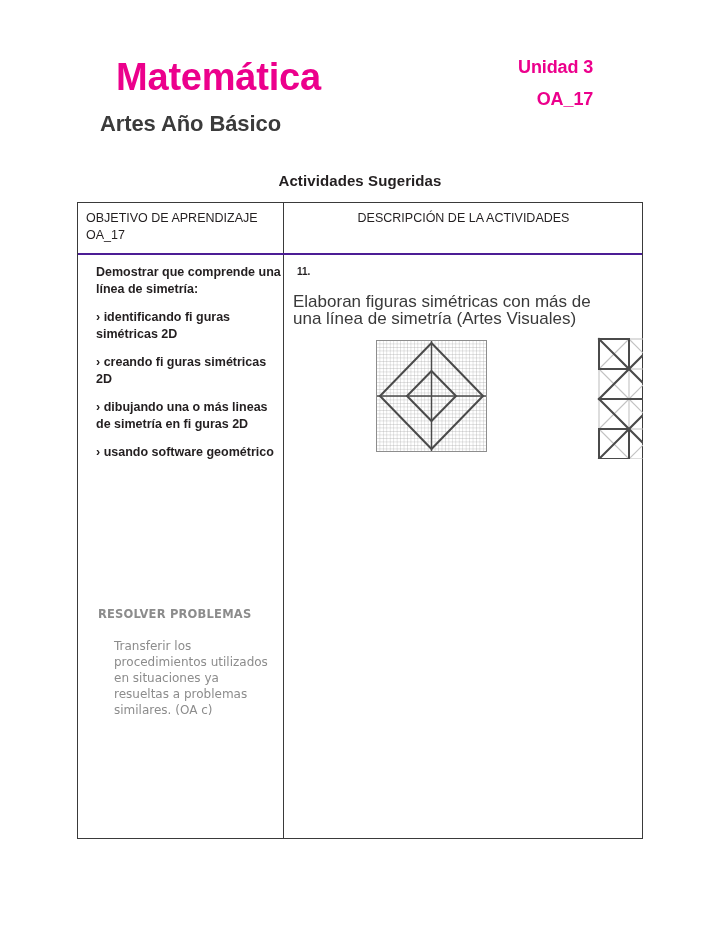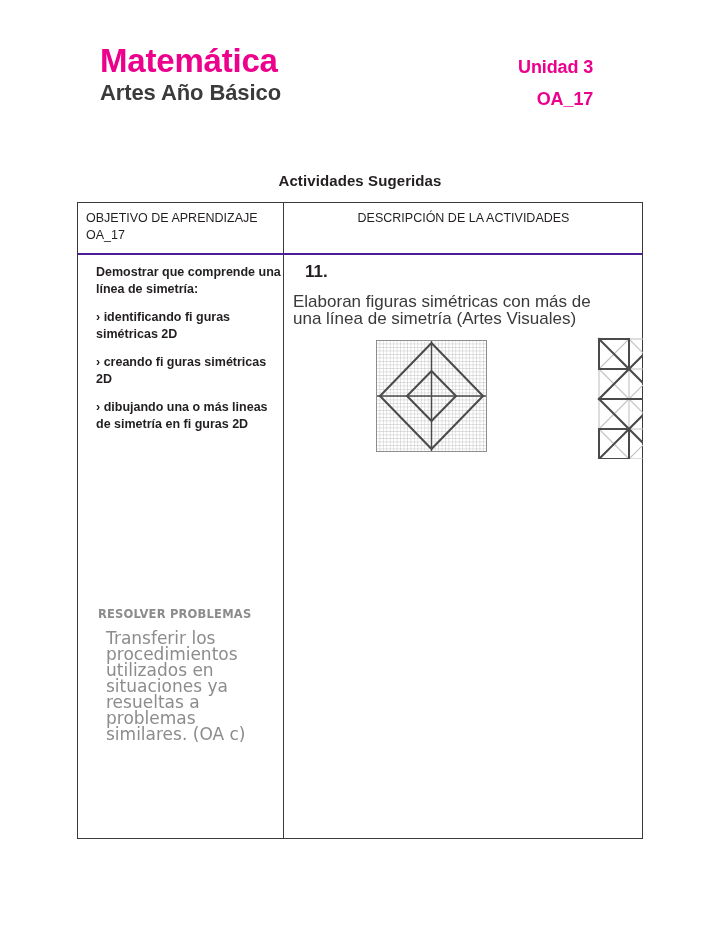--- a/index.html
+++ b/index.html
@@ -22,25 +22,25 @@
     left: 0; top: 0;
     width: 720px;
     height: 140px;
   }
   .title-block {
     position: absolute;
     left: 100px;
     top: 44px;
   }
   .doc-title {
-    font-size: 33px;
+    font-size: 38px;
     font-weight: bold;
     line-height: 34px;
     letter-spacing: -0.2px;
-    margin: 0;
+    margin: 16px;
   }
   .doc-subtitle {
     font-size: 22px;
     font-weight: bold;
     line-height: 27px;
     color: #3b3b3b;
     margin: 0;
     margin-top: 1px;
     letter-spacing: -0.1px;
   }
@@ -181,31 +181,31 @@
   .callout-title {
     font-family: "DejaVu Sans", sans-serif;
     font-size: 11.5px;
     font-weight: bold;
     letter-spacing: 0.2px;
     line-height: 16px;
     margin: 0 0 2px 0;
   }
   .callout-body {
     font-family: "DejaVu Sans", sans-serif;
-    font-size: 17px;
+    font-size: 12px;
     line-height: 16px;
-    margin: 8px;
+    margin: 16px;
   }
 
   
   .act-num {
-    font-size: 17px;
+    font-size: 10px;
     font-weight: bold;
     line-height: 16px;
-    margin: 0 0 13px 12px;
+    margin: 0 0 13px 4px;
     color: #231f20;
   }
   .act-text {
     font-size: 17px;
     line-height: 17px;
     margin: 0;
     color: #3a3a3a;
     max-width: 330px;
   }
 
@@ -258,20 +258,21 @@
   </div>
 
   <div class="tbl-body">
     <div class="col-div"></div>
 
     <div class="cell-left">
       <p class="oa-intro">Demostrar que comprende una línea de simetría:</p>
       <p class="oa-bullet">› identificando fi guras simétricas 2D</p>
       <p class="oa-bullet">› creando fi guras simétricas 2D</p>
       <p class="oa-bullet">› dibujando una o más lineas de simetría en fi guras 2D</p>
+      <p class="oa-bullet">› usando software geométrico</p>
 
       <div class="callout" style="color: rgb(140, 140, 140);">
         <p class="callout-title">RESOLVER PROBLEMAS</p>
         <p class="callout-body">Transferir los procedimientos utilizados en situaciones ya resueltas a problemas similares. (OA c)</p>
       </div>
     </div>
 
     <div class="cell-right">
       <p class="act-num">11.</p>
       <p class="act-text">Elaboran figuras simétricas con más de una línea de simetría (Artes Visuales)</p>

